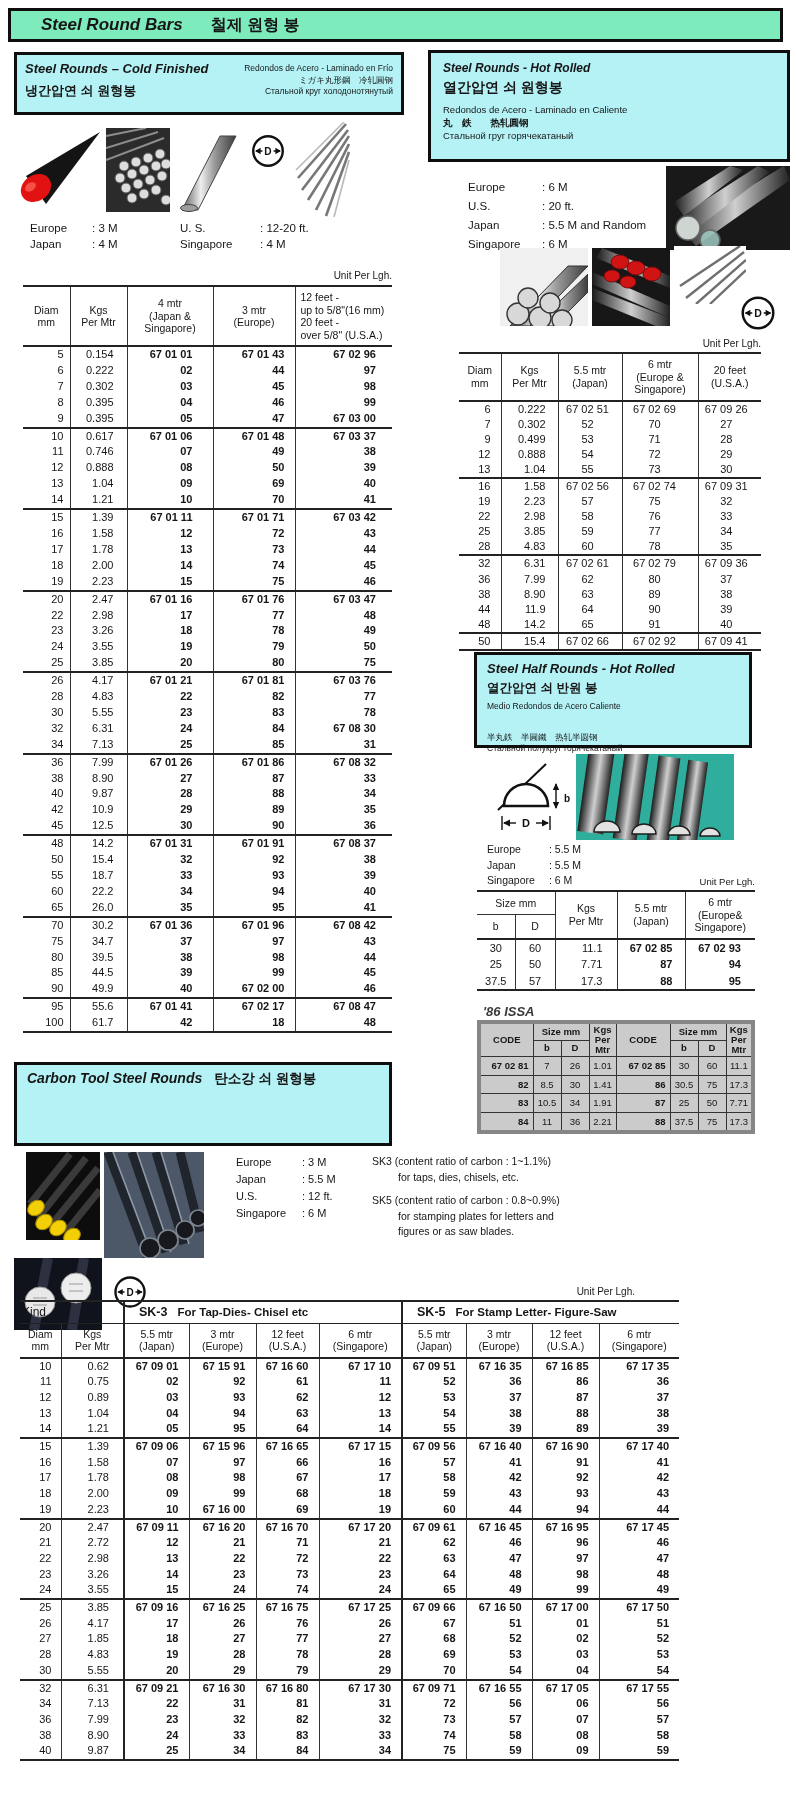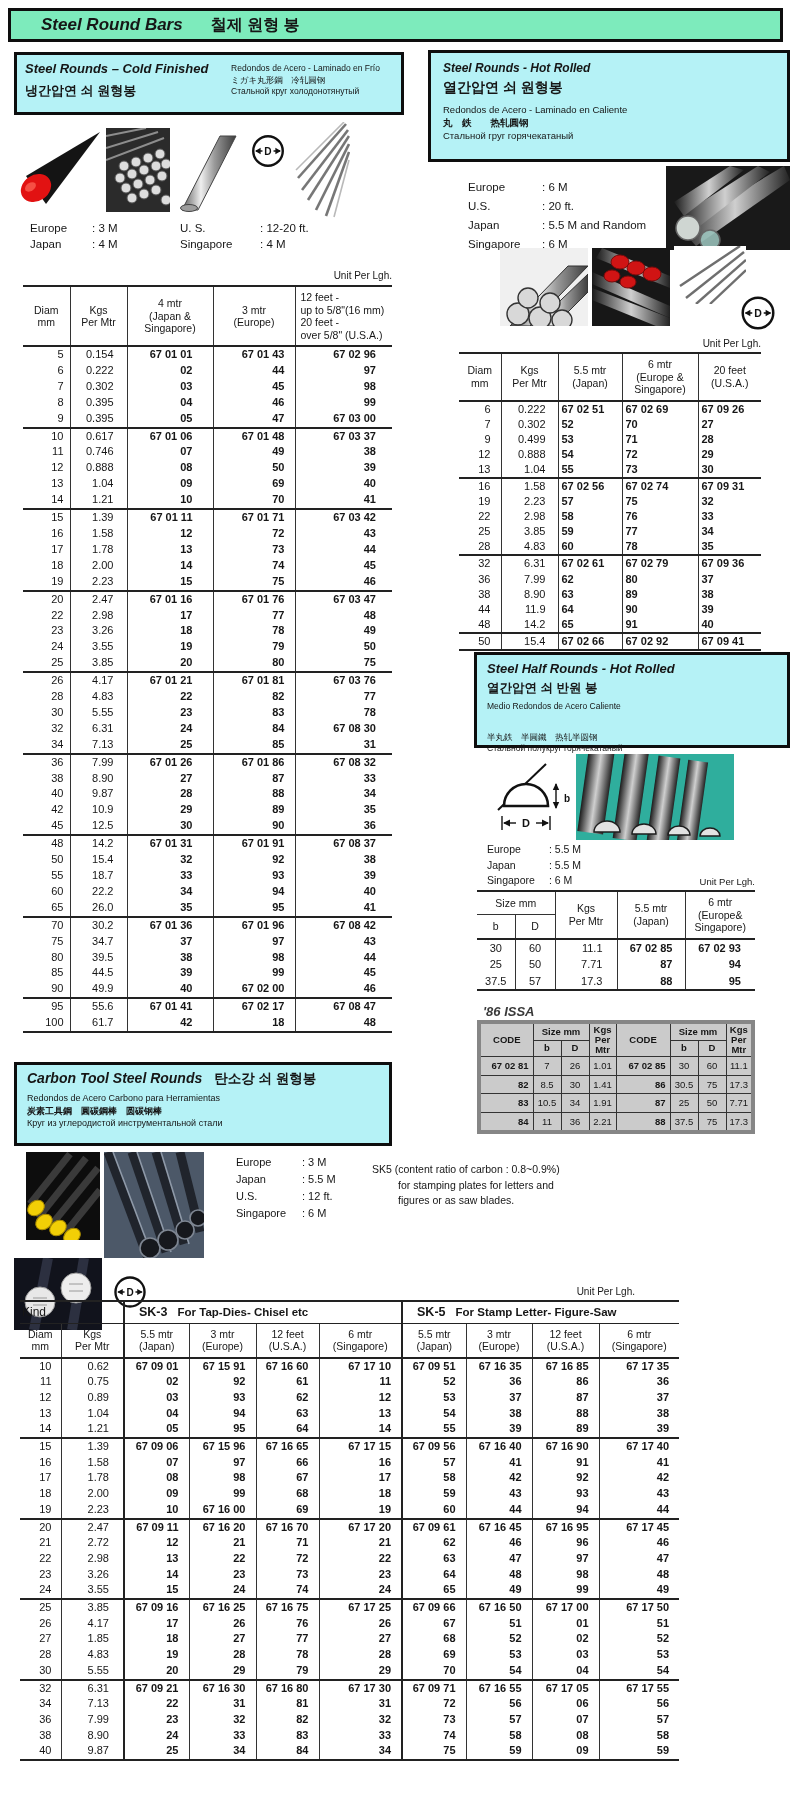--- a/index.html
+++ b/index.html
@@ -20,21 +20,21 @@
   .cold td:nth-child(1){text-align:right;padding-right:6px;}
   .cold td:nth-child(2){text-align:right;padding-right:13px;}
   .cold td:nth-child(n+3){font-weight:bold;text-align:right;}
   .cold td:nth-child(3){padding-right:20px;}
   .cold td:nth-child(4){padding-right:10px;}
   .cold td:nth-child(5){padding-right:16px;padding-left:32px;}
   
   .hot td{line-height:15.1px;}
   .hot td:nth-child(1){text-align:right;padding-right:10px;}
   .hot td:nth-child(2){text-align:right;padding-right:12px;}
-  .hot td:nth-child(n+3){font-weight:bold;text-align:left;}
+  .hot td:nth-child(n+3){font-weight:normal;text-align:center;}
   .hot td:nth-child(3){padding-right:8px;}
   .hot td:nth-child(4){padding-right:14px;}
   .hot td:nth-child(5){padding-right:10px;}
   
   .half td{line-height:16.5px;}
   .half td:nth-child(1),.half td:nth-child(2){text-align:center;}
   .half td:nth-child(3){text-align:right;padding-right:14px;}
   .half td:nth-child(n+4){font-weight:bold;text-align:right;}
   .half td:nth-child(4){padding-right:12px;}
   .half td:nth-child(5){padding-right:14px;}
@@ -85,21 +85,21 @@
 <div class="abs" style="left:8px;top:8px;width:775px;height:34px;background:#7debbc;border:3px solid #0e0e0e;box-sizing:border-box;display:flex;align-items:center;padding-left:30px;gap:28px;">
   <span class="ti" style="font-size:17px;">Steel Round Bars</span>
   <span style="font-size:16px;font-weight:bold;">철제 원형 봉</span>
 </div>
 
 <div class="abs box" style="left:14px;top:52px;width:390px;height:63px;display:flex;padding:6px 8px;">
   <div style="width:56%;">
     <div class="ti" style="font-size:13px;">Steel Rounds – Cold Finished</div>
     <div style="font-size:13px;font-weight:bold;margin-top:6px;">냉간압연 쇠 원형봉</div>
   </div>
-  <div class="sub-sm" style="width:44%;padding-top:2px;">
+  <div class="sub-sm" style="width:44%;padding-top:2px;text-align:right;">
     <div>Redondos de Acero - Laminado en Frío</div>
     <div>ミガキ丸形鋼　冷轧圓钢</div>
     <div>Стальной круг холодонотянутый</div>
   </div>
 </div>
 
 <div class="abs box" style="left:428px;top:50px;width:362px;height:112px;padding:8px 12px;">
   <div class="ti" style="font-size:12px;">Steel Rounds - Hot Rolled</div>
   <div style="font-size:14px;font-weight:bold;margin-top:4px;">열간압연 쇠 원형봉</div>
   <div style="font-size:9.5px;line-height:13px;margin-top:6px;">
@@ -701,21 +701,21 @@
       <tr class="gs">
         <td>50</td>
         <td>15.4</td>
         <td>67 02 66</td>
         <td>67 02 92</td>
         <td>67 09 41</td>
       </tr>
     </tbody>
 </table>
 
-<div class="abs box" style="left:474px;top:652px;width:316px;height:96px;padding:6px 10px;">
+<div class="abs box" style="left:474px;top:652px;width:278px;height:96px;padding:6px 10px;">
   <div class="ti" style="font-size:13px;">Steel Half Rounds - Hot Rolled</div>
   <div style="font-size:12.5px;font-weight:bold;margin-top:4px;">열간압연 쇠 반원 봉</div>
   <div class="sub-sm" style="margin-top:4px;">
     <div>Medio Redondos de Acero Caliente</div>
     <div style="font-weight:normal;margin-top:19px;">半丸鉄　半圓鐵　热轧半圆钢</div>
     <div>Стальной полукруг горячекатаный</div>
   </div>
 </div>
 
 <svg class="abs" style="left:490px;top:754px;" width="84" height="84" viewBox="0 0 84 84">
@@ -879,25 +879,20 @@
         <td>17.3</td>
       </tr>
     </tbody>
 </table>
 
 <div class="abs box" style="left:14px;top:1062px;width:378px;height:84px;padding:5px 10px;">
   <div style="display:flex;align-items:baseline;gap:12px;">
     <span class="ti" style="font-size:14px;">Carbon Tool Steel Rounds</span>
     <span style="font-size:13.5px;font-weight:bold;">탄소강 쇠 원형봉</span>
   </div>
-  <div style="font-size:9px;line-height:12.5px;margin-top:4px;">
-    <div>Redondos de Acero Carbono para  Herramientas</div>
-    <div style="font-weight:bold;">炭素工具鋼　圓碳鋼棒　圆碳钢棒</div>
-    <div>Круг из углеродистой инструментальной стали</div>
-  </div>
 </div>
 
 <svg class="abs photo" style="left:26px;top:1152px;" width="74" height="88" viewBox="0 0 74 88">
   <rect width="74" height="88" fill="#0d0d0d"></rect>
   <g stroke="#3a3a3a" stroke-width="7">
       <line x1="12" y1="66" x2="60" y2="6"></line>
       <line x1="26" y1="72" x2="72" y2="16"></line>
       <line x1="40" y1="80" x2="74" y2="38"></line>
       <line x1="4" y1="52" x2="44" y2="2"></line>
     </g>
@@ -953,20 +948,25 @@
 </svg>
 
 <div class="abs" style="left:236px;top:1154px;font-size:11px;line-height:17px;">
   <div class="len-item"><span class="len-l" style="width:66px;">Europe</span><span>: 3 M</span></div>
   <div class="len-item"><span class="len-l" style="width:66px;">Japan</span><span>: 5.5 M</span></div>
   <div class="len-item"><span class="len-l" style="width:66px;">U.S.</span><span>: 12 ft.</span></div>
   <div class="len-item"><span class="len-l" style="width:66px;">Singapore</span><span>: 6 M</span></div>
 </div>
 
 <div class="abs" style="left:372px;top:1154px;width:266px;font-size:10.5px;line-height:15.5px;">
+  <div>
+    <span>SK3</span>
+    <span>(content ratio of carbon : 1~1.1%)</span>
+    <div style="padding-left:26px;">for taps, dies, chisels, etc.</div>
+  </div>
   <div style="margin-top:8px;">
     <span>SK5</span>
     <span>(content ratio of carbon : 0.8~0.9%)</span>
     <div style="padding-left:26px;">for stamping plates for letters and</div>
     <div style="padding-left:26px;">figures or as saw blades.</div>
   </div>
 </div>
 
 <div class="abs unit" style="left:20px;top:1286px;width:615px;">Unit Per Lgh.</div>
 

